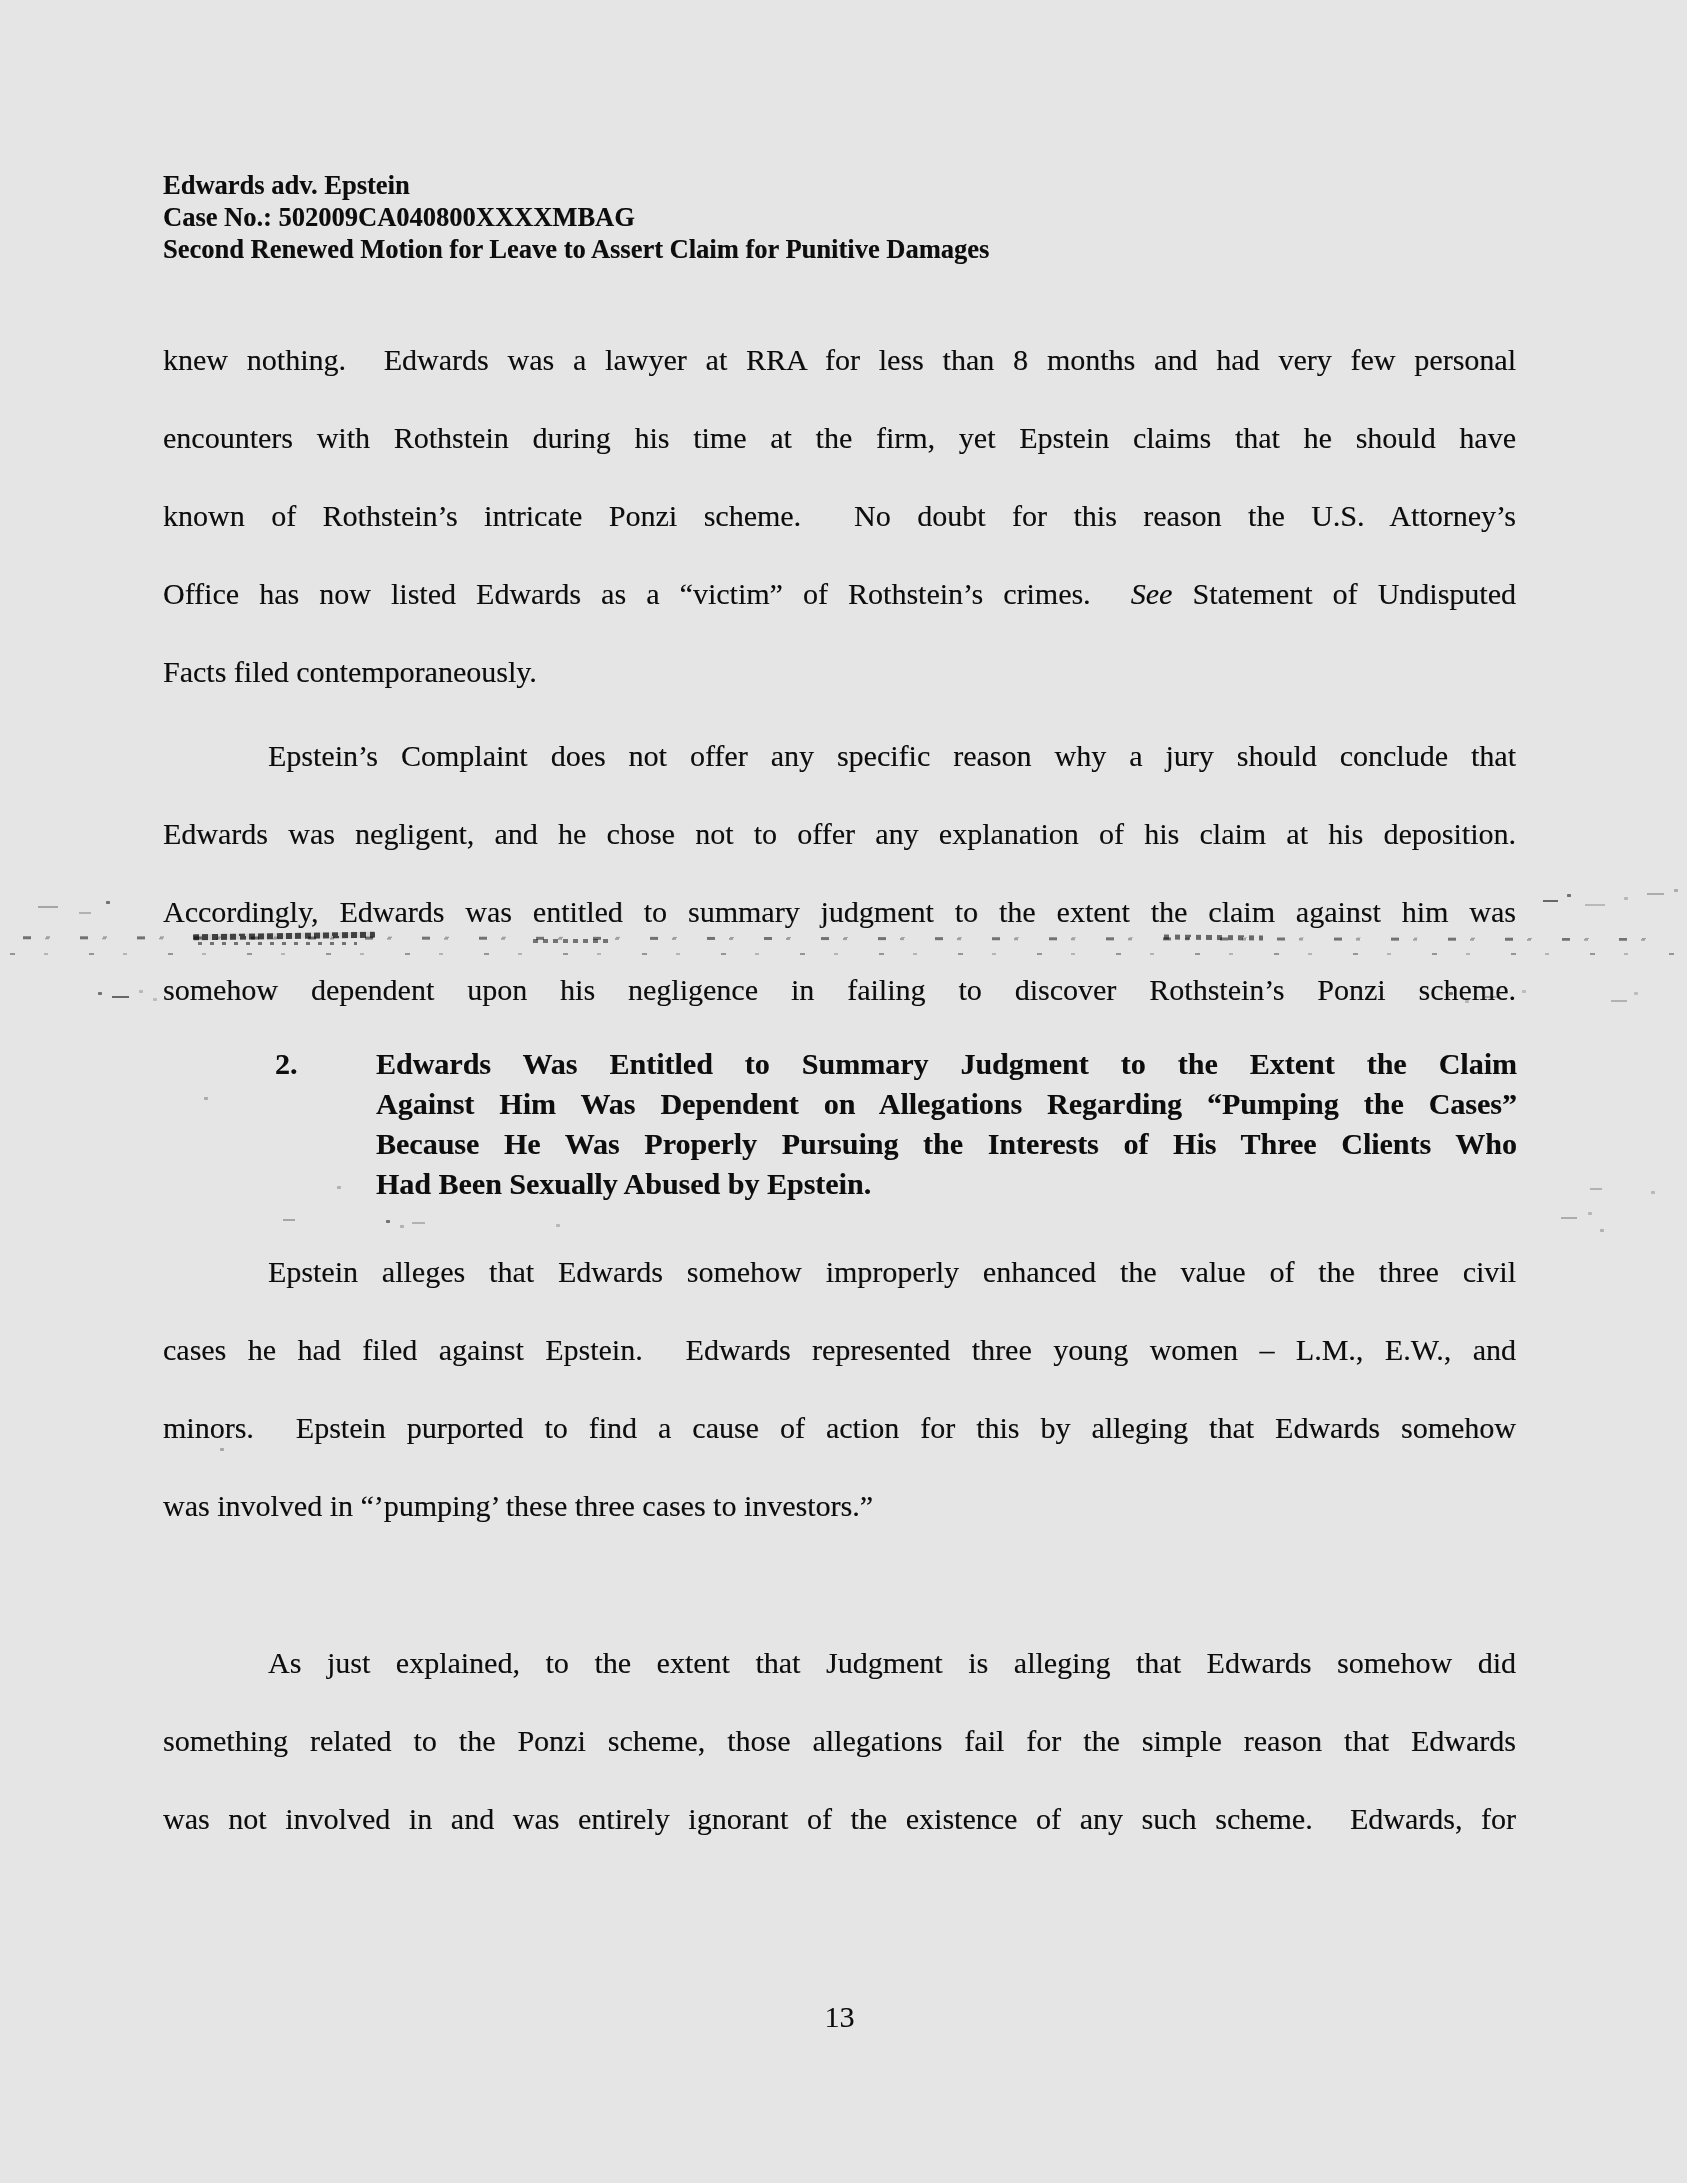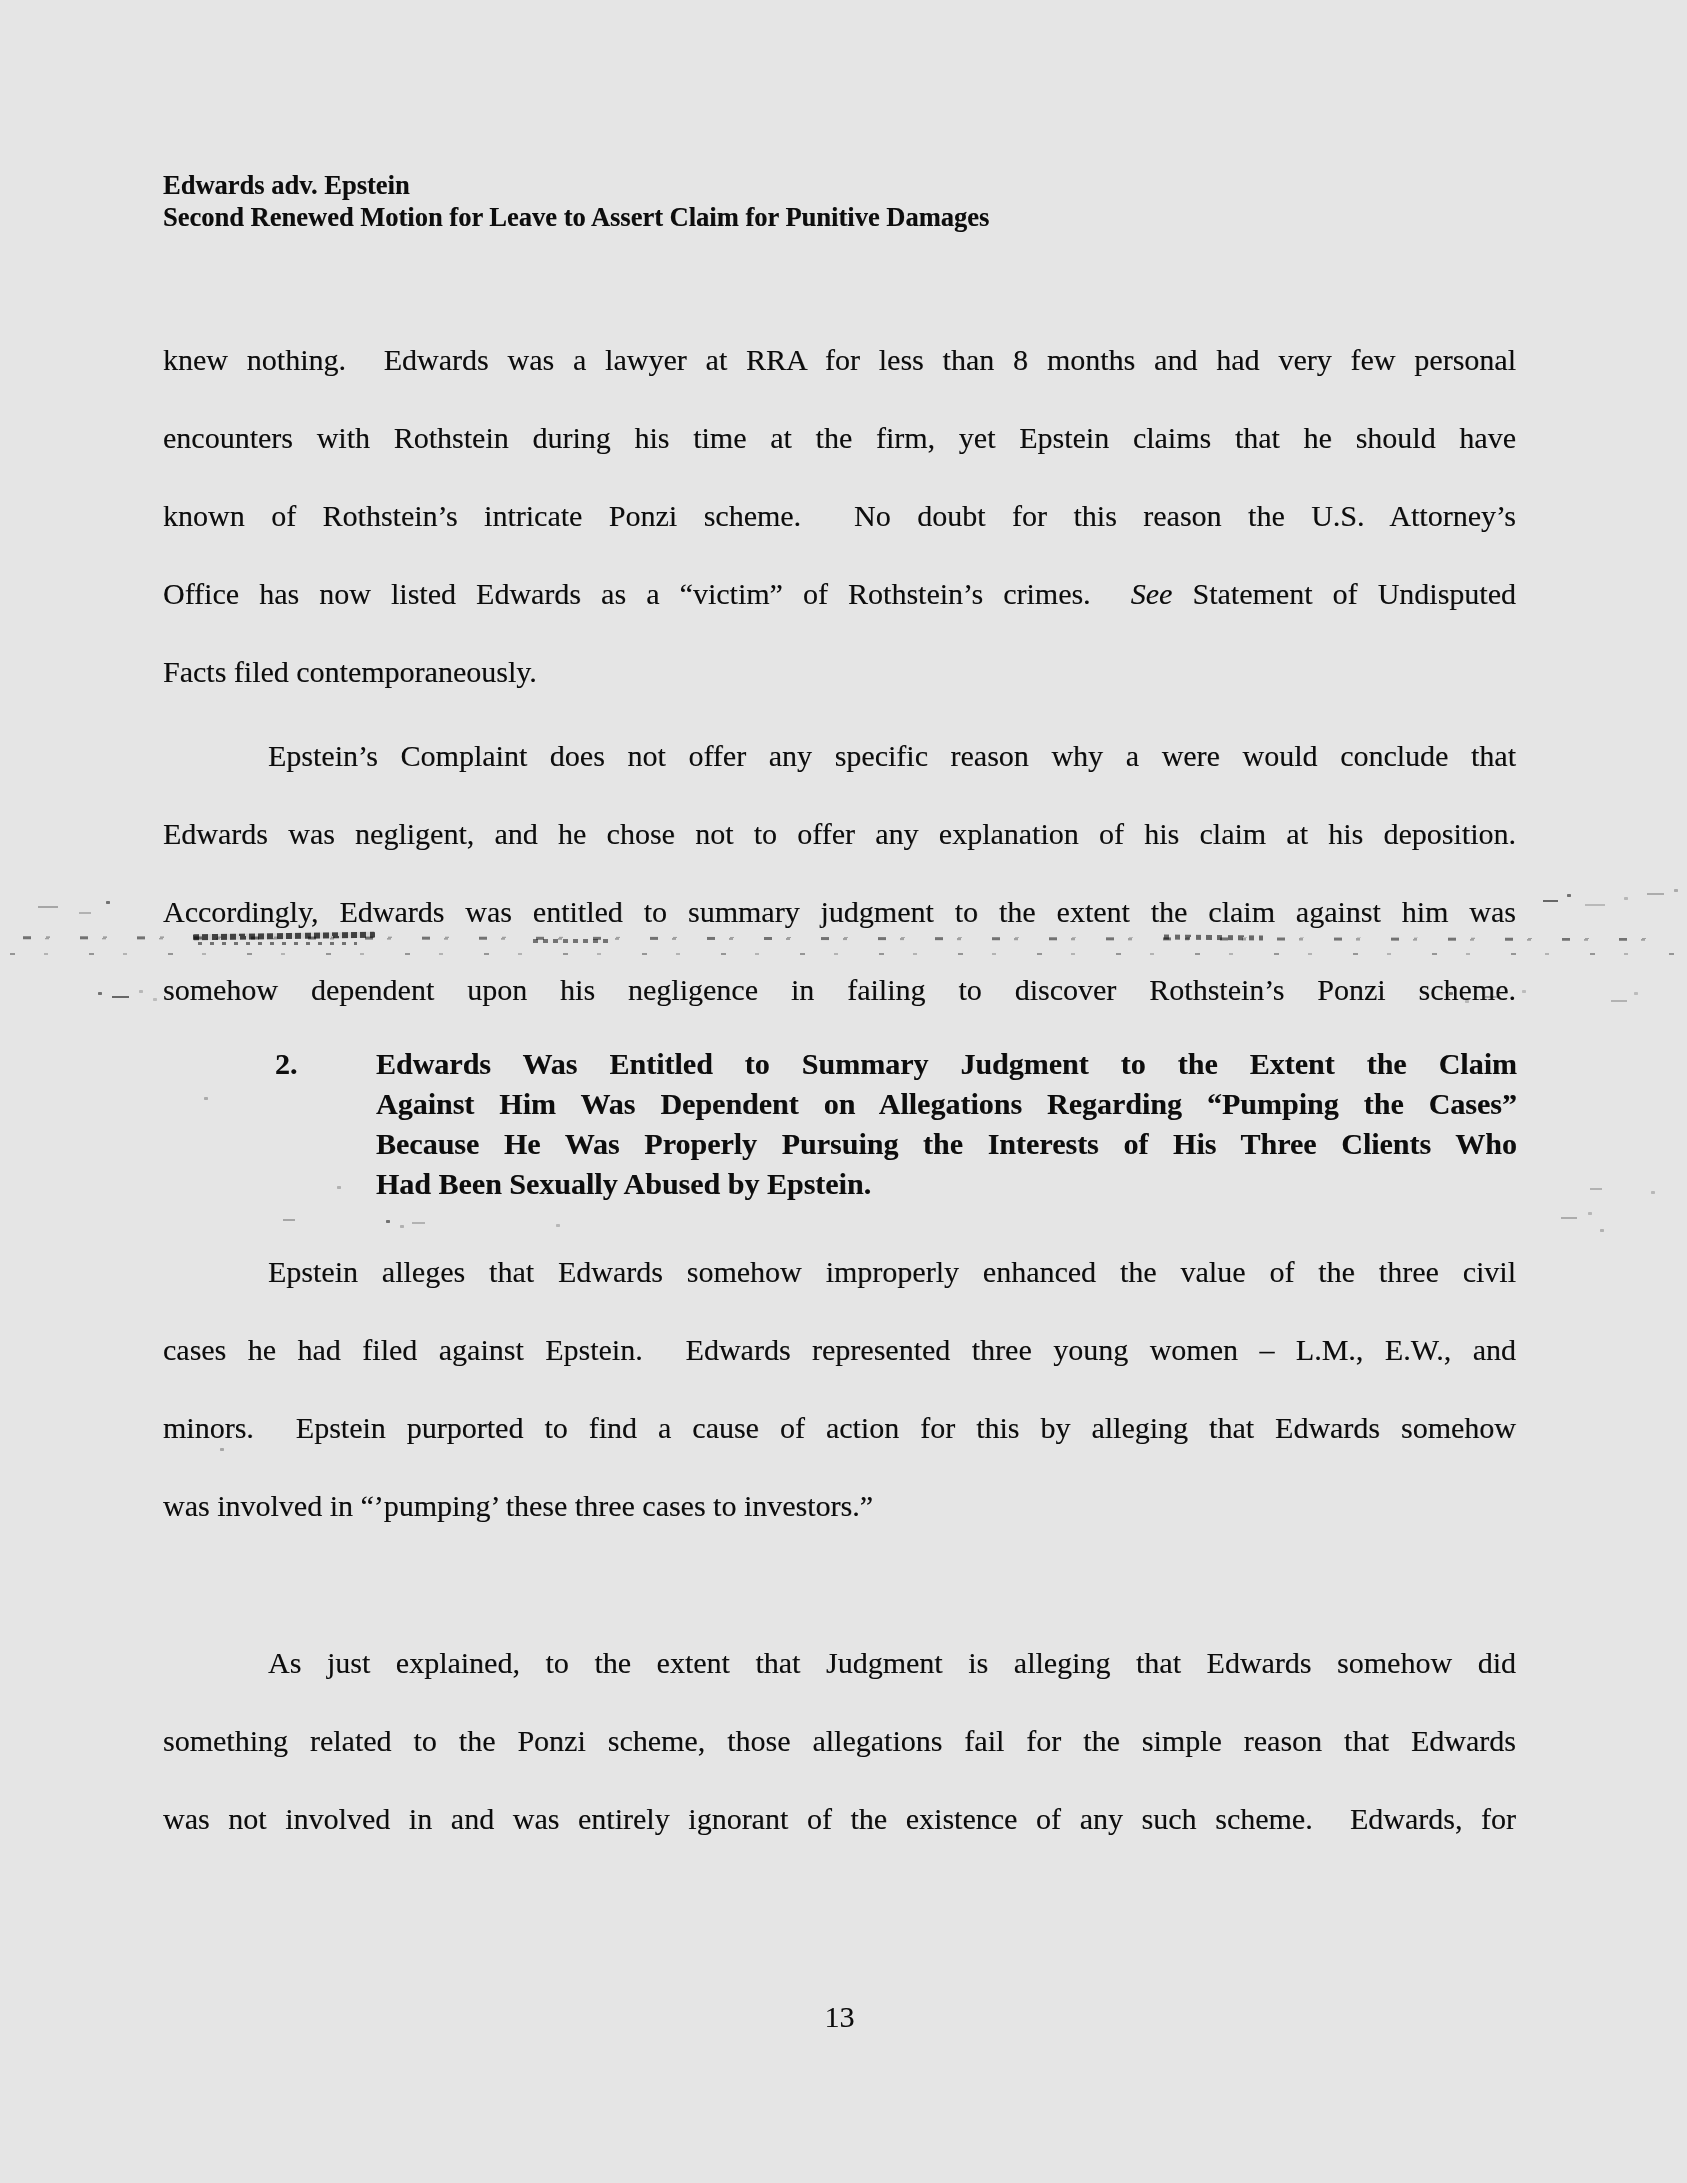--- a/index.html
+++ b/index.html
@@ -60,33 +60,34 @@
   .dash{position:absolute;height:2px;background:rgba(0,0,0,.55);}
   .sp{position:absolute;width:4px;height:3.3px;background:rgba(0,0,0,.5);border-radius:0.7px;}
 </style>
 </head>
 <body>
 
 <div class="page">
 
   <header class="doc-header">
     <div class="hline">Edwards adv. Epstein</div>
+    <div class="hline">Case No.: 502009CA040800XXXXMBAG</div>
     <div class="hline">Second Renewed Motion for Leave to Assert Claim for Punitive Damages</div>
   </header>
 
   <section class="para" style="top:321px">
     <div class="line j">knew nothing.&nbsp; Edwards was a lawyer at RRA for less than 8 months and had very few personal</div>
     <div class="line j">encounters with Rothstein during his time at the firm, yet Epstein claims that he should have</div>
     <div class="line j">known of Rothstein’s intricate Ponzi scheme.&nbsp; No doubt for this reason the U.S. Attorney’s</div>
     <div class="line j"><span>Office has now listed Edwards as a “victim” of Rothstein’s crimes.&nbsp; </span><span class="it">See</span><span> Statement of Undisputed</span></div>
     <div class="line">Facts filed contemporaneously.</div>
   </section>
 
   <section class="para" style="top:717px">
-    <div class="line j indent">Epstein’s Complaint does not offer any specific reason why a were would conclude that</div>
+    <div class="line j indent">Epstein’s Complaint does not offer any specific reason why a jury should conclude that</div>
     <div class="line j">Edwards was negligent, and he chose not to offer any explanation of his claim at his deposition.</div>
     <div class="line j">Accordingly, Edwards was entitled to summary judgment to the extent the claim against him was</div>
     <div class="line j">somehow dependent upon his negligence in failing to discover Rothstein’s Ponzi scheme.</div>
   </section>
 
   <div class="heading-number">2.</div>
   <section class="heading">
     <div class="hl j">Edwards Was Entitled to Summary Judgment to the Extent the Claim</div>
     <div class="hl j">Against Him Was Dependent on Allegations Regarding “Pumping the Cases”</div>
     <div class="hl j">Because He Was Properly Pursuing the Interests of His Three Clients Who</div>

